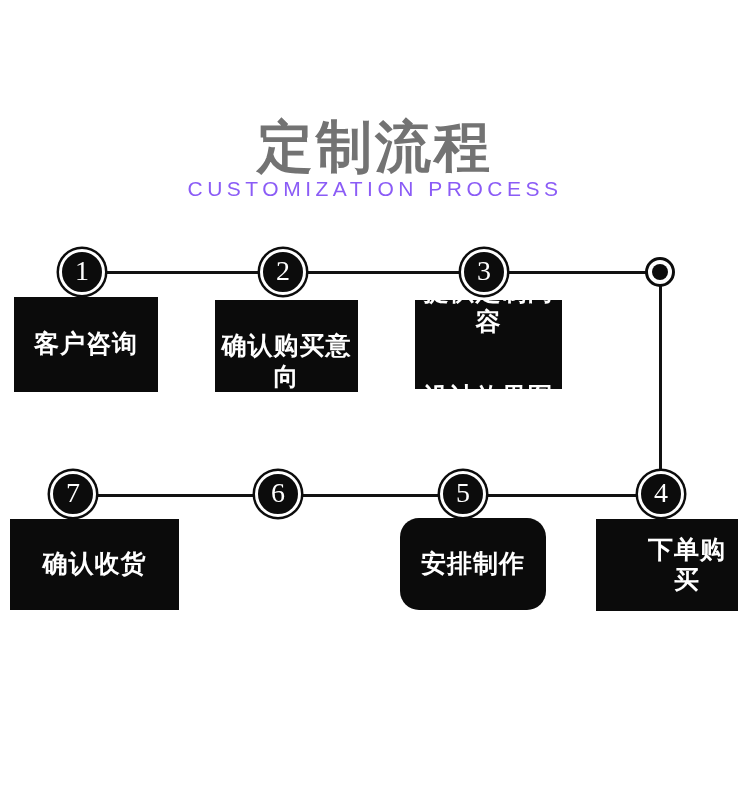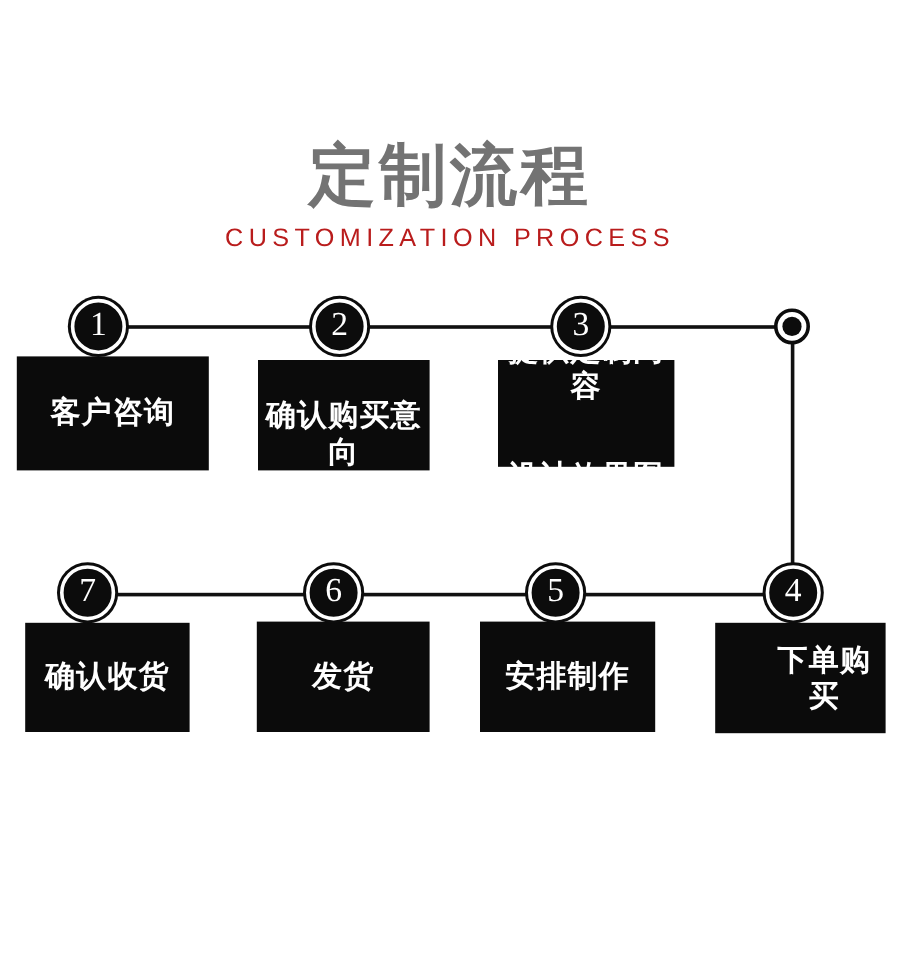--- a/index.html
+++ b/index.html
@@ -29,24 +29,24 @@
   .title {
     font-size: 56px;
     font-weight: 700;
     color: #737373;
     letter-spacing: 3px;
     line-height: 1.05;
     margin: 0;
     font-family: "DejaVu Sans", "Liberation Sans", sans-serif;
   }
   .subtitle {
-    margin: 10px 0 0 0;
+    margin: 0 0 0 0;
     font-size: 21px;
     font-weight: 400;
-    color: #b91c1c;
+    color: #8b5cf6;
     letter-spacing: 4.5px;
     font-family: "Liberation Sans", sans-serif;
   }
 
   
   .hline {
     position: absolute;
     height: 3px;
     background: #111111;
   }
@@ -143,21 +143,21 @@
   <div class="step-circle" style="left:59px; top:249px;">
     <span>1</span>
   </div>
   <div class="step-circle" style="left:260px; top:249px;">
     <span>2</span>
   </div>
   <div class="step-circle" style="left:461px; top:249px;">
     <span>3</span>
   </div>
 
-  <div class="step-box" style="left:14px; top:297px; width:160px; height:95px;">
+  <div class="step-box" style="left:14px; top:297px; width:144px; height:95px;">
     <span>客户咨询</span>
   </div>
 
   <div class="step-box" style="left:215px; top:300px; width:143px; height:92px;align-items:flex-end;">
     <span>确认购买意向</span>
   </div>
 
   <div class="step-box" style="left:415px; top:300px; width:147px; height:89px;">
     <span class="two-line">
       <span class="l1">提供定制内容</span>
@@ -171,29 +171,26 @@
   <div class="step-circle" style="left:255px; top:471px;">
     <span>6</span>
   </div>
   <div class="step-circle" style="left:440px; top:471px;">
     <span>5</span>
   </div>
   <div class="step-circle" style="left:638px; top:471px;">
     <span>4</span>
   </div>
 
-  <div class="step-box" style="left:21px; top:519px; width:137px; height:91px;">
+  <div class="step-box" style="left:10px; top:519px; width:169px; height:91px;">
     <span>确认收货</span>
   </div>
 
-  <div class="step-box" style="left:214px; top:518px; width:144px; height:92px;">
-    <span>发货</span>
-  </div>
 
-  <div class="step-box" style="left:400px; top:518px; width:146px; height:92px;">
+  <div class="step-box" style="left:400px; top:518px; width:146px; height:92px;border-radius:19px;">
     <span>安排制作</span>
   </div>
 
   <div class="step-box" style="left:596px; top:519px; width:142px; height:92px;padding-left:44px;">
     <span>下单购买</span>
   </div>
 
 </div>
 
 </body></html>

